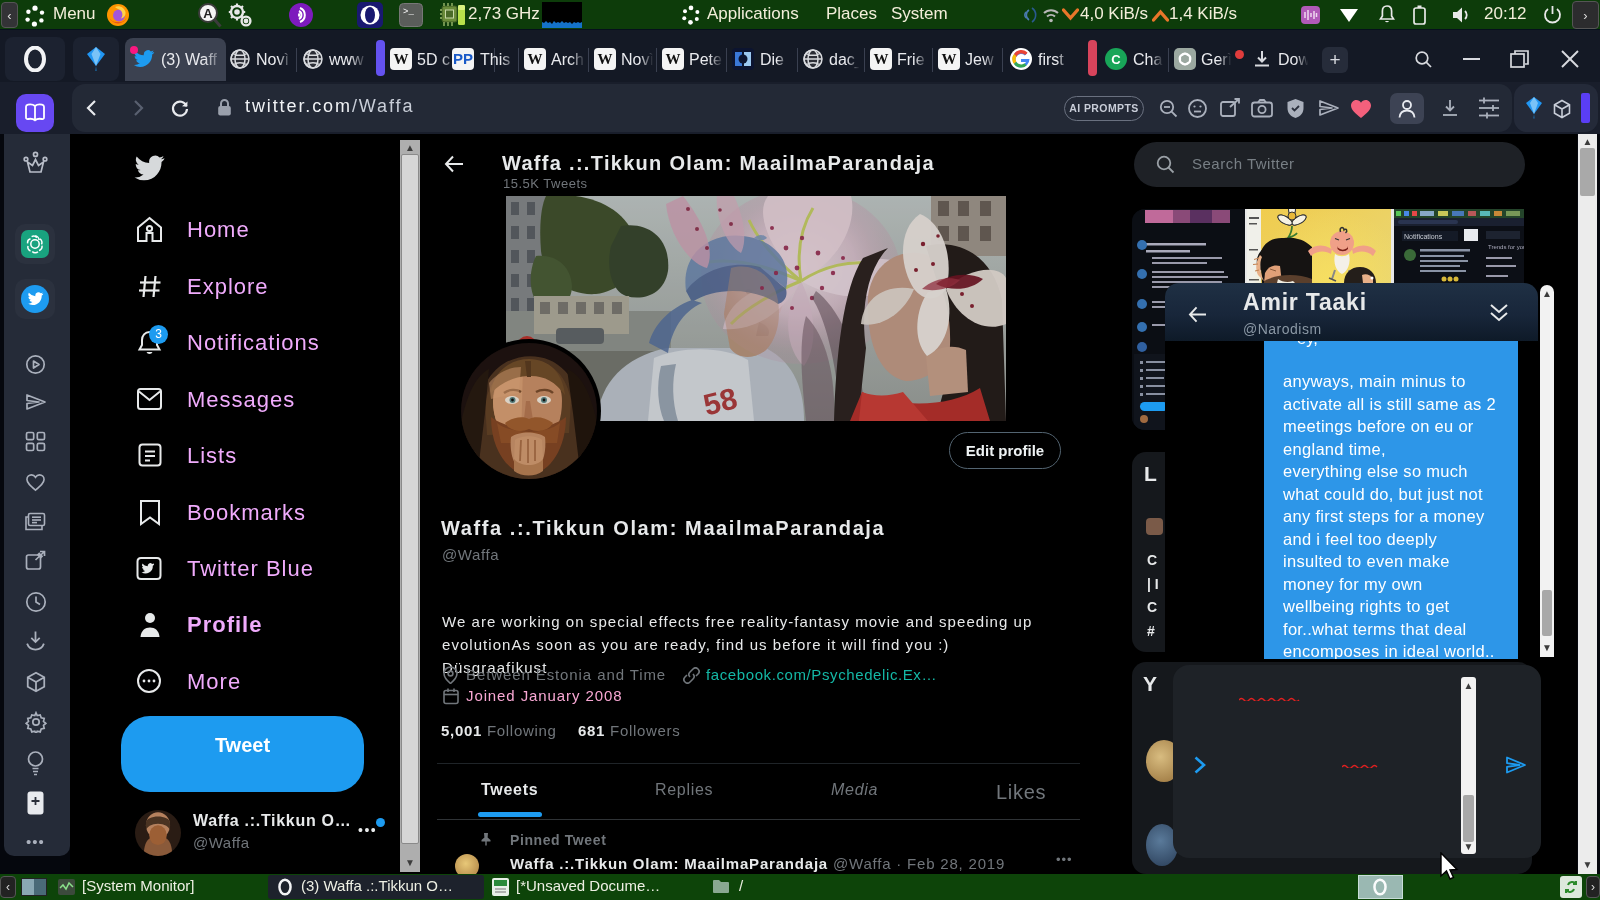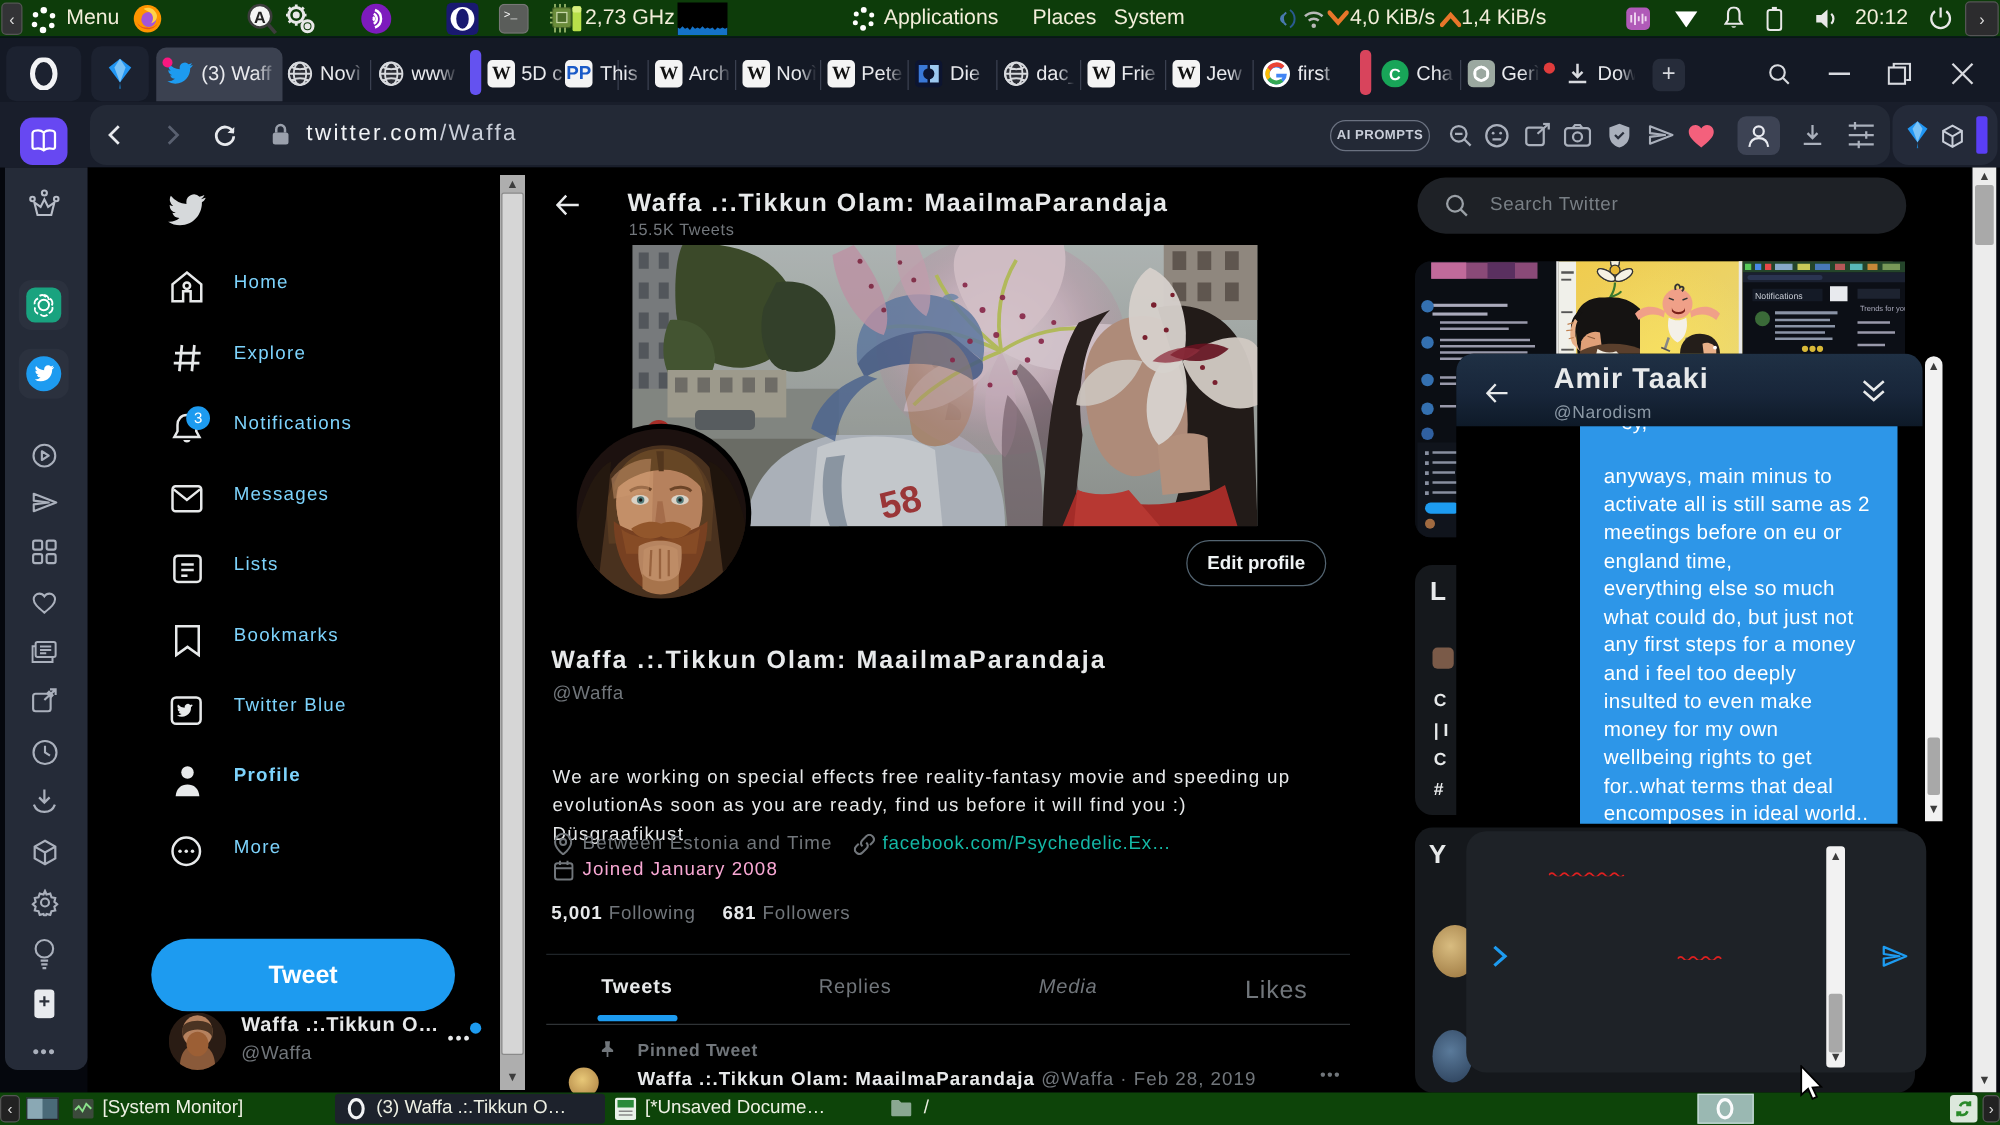--- a/index.html
+++ b/index.html
@@ -23,21 +23,21 @@
 
 #addrbar { position:absolute; top:0; left:0; width:1600px; height:134px; background:linear-gradient(180deg, transparent 82px, #191e2b 82px); }
 #addrfield { position:absolute; top:84px; left:72px; width:1440px; height:48px; background:#232936; border-radius:13px; }
 
 
 #opsb { position:absolute; top:134px; left:4px; width:66px; height:722px; background:#252b38; border-radius:0 0 10px 10px; }
 
 
 #page { position:absolute; top:134px; left:70px; width:1507px; height:740px; background:#000; }
 
-.navitem { position:absolute; color:#7dd3fc; font-size:15px; letter-spacing:1.0px; }
+.navitem { position:absolute; color:#f0abfc; font-size:22px; letter-spacing:1.0px; }
 .gray { color:#71767b; }
 
 
 .gtksb { position:absolute; background:#aeaeae; }
 .gtkthumb { position:absolute; background:#d6d6d6; border:1px solid #8a8a8a; border-radius:2px; }
 .gtkarr { position:absolute; color:#3c3c3c; font-size:10px; line-height:10px; text-align:center; }
 
 
 #taskbar { position:absolute; top:874px; left:0; width:1600px; height:26px; background:#0d4409; }
 #taskbar .t { color:#eef0e4; font-size:15px; }
@@ -480,21 +480,21 @@
   <div class="navitem" style="left:187px;top:612px;font-weight:bold;">Profile</div>
   <svg class="abs" style="left:136px;top:668px;" width="26" height="26" viewBox="0 0 26 26">
       <circle cx="13" cy="13" r="11" fill="none" stroke="#e7e9ea" stroke-width="2"></circle>
       <g fill="#e7e9ea">
         <circle cx="8" cy="13" r="1.4"></circle>
         <circle cx="13" cy="13" r="1.4"></circle>
         <circle cx="18" cy="13" r="1.4"></circle>
       </g>
     </svg>
   <div class="navitem" style="left:187px;top:669px;">More</div>
-  <div class="abs" style="left:121px;top:751px;width:243px;height:58px;background:#1d9bf0;border-radius:29px;color:#fff;font-size:20px;font-weight:bold;text-align:center;line-height:58px;">Tweet</div>
+  <div class="abs" style="left:121px;top:716px;width:243px;height:76px;background:#1d9bf0;border-radius:29px;color:#fff;font-size:20px;font-weight:bold;text-align:center;line-height:58px;">Tweet</div>
   
   <div class="abs" style="left:135px;top:810px;width:46px;height:46px;border-radius:50%;overflow:hidden;">
     <svg width="46" height="46" viewBox="0 0 42 42">
         <rect width="42" height="42" fill="#2a1c14"></rect>
         <ellipse cx="21" cy="14" rx="11" ry="12" fill="#b5815e"></ellipse>
         <path d="M8 42 C8 28 13 24 21 24 C29 24 34 28 34 42z" fill="#8a5a3a"></path>
         <ellipse cx="21" cy="23" rx="8" ry="9" fill="#9c5f35"></ellipse>
         <path d="M10 12 C10 4 32 4 32 12 L32 20 C32 10 10 10 10 20z" fill="#4a3322"></path>
       </svg>
   </div>

